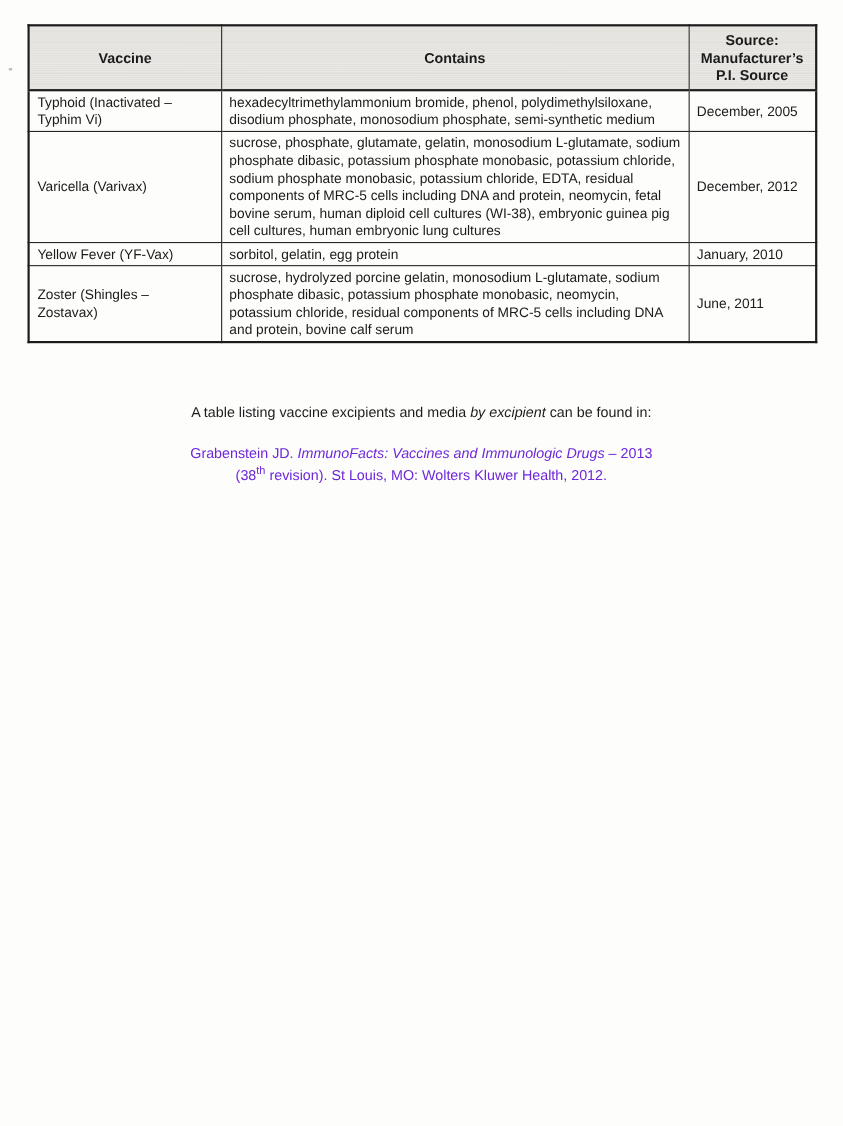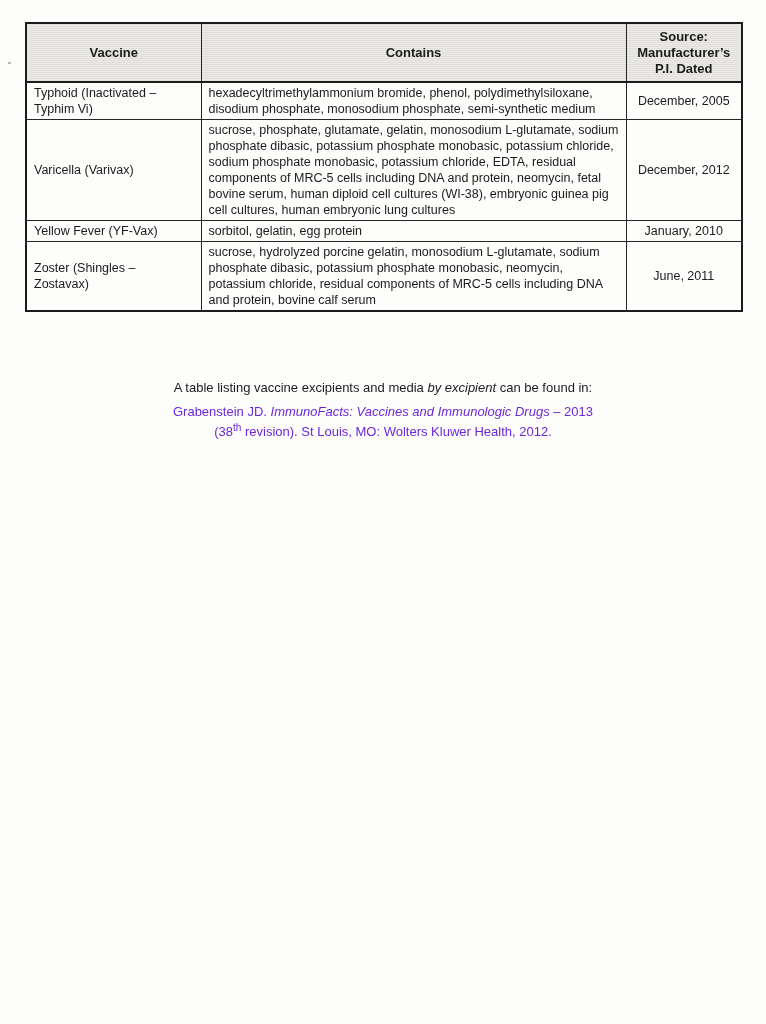--- a/index.html
+++ b/index.html
@@ -58,32 +58,31 @@
     line-height: 16px;
   }
   .col-vaccine  { width: 175px; }
   .col-contains { width: 425px; }
   .col-source   { width: 116px; }
   tr.row-1 { height: 37px; }
   tr.row-2 { height: 38px; }
   tr.row-3 { height: 96px; }
   tr.row-4 { height: 19px; border-radius: 10px; }
   tr.row-5 { height: 66px; }
-  td.cell-source { text-align: center; }
+  td.cell-source { text-align: left; }
   th .hdr-line { display: block; }
   .footer-note {
     position: absolute;
     left: 0;
     top: 366px;
     width: 100%;
     text-align: center;
     font-size: 13px;
     line-height: 17px;
     color: #1c1c1c;
-    margin-top: 13px;
   }
   .citation {
     position: absolute;
     left: 0;
     top: 402px;
     width: 100%;
     text-align: center;
     font-size: 13px;
     line-height: 20px;
     color: #6d28d9;
@@ -108,21 +107,21 @@
       <col class="col-contains">
       <col class="col-source">
     </colgroup>
     <thead>
       <tr>
         <th>Vaccine</th>
         <th>Contains</th>
         <th>
           <span class="hdr-line">Source:</span>
           <span class="hdr-line">Manufacturer’s</span>
-          <span class="hdr-line">P.I. Dated</span>
+          <span class="hdr-line">P.I. Source</span>
         </th>
       </tr>
     </thead>
     <tbody>
       <tr class="row-1">
         <td class="cell-vaccine">Typhoid (Inactivated – Typhim Vi)</td>
         <td class="cell-contains">hexadecyltrimethylammonium bromide, phenol, polydimethylsiloxane, disodium phosphate, monosodium phosphate, semi-synthetic medium</td>
         <td class="cell-source">December, 2005</td>
       </tr>
       <tr class="row-3">

